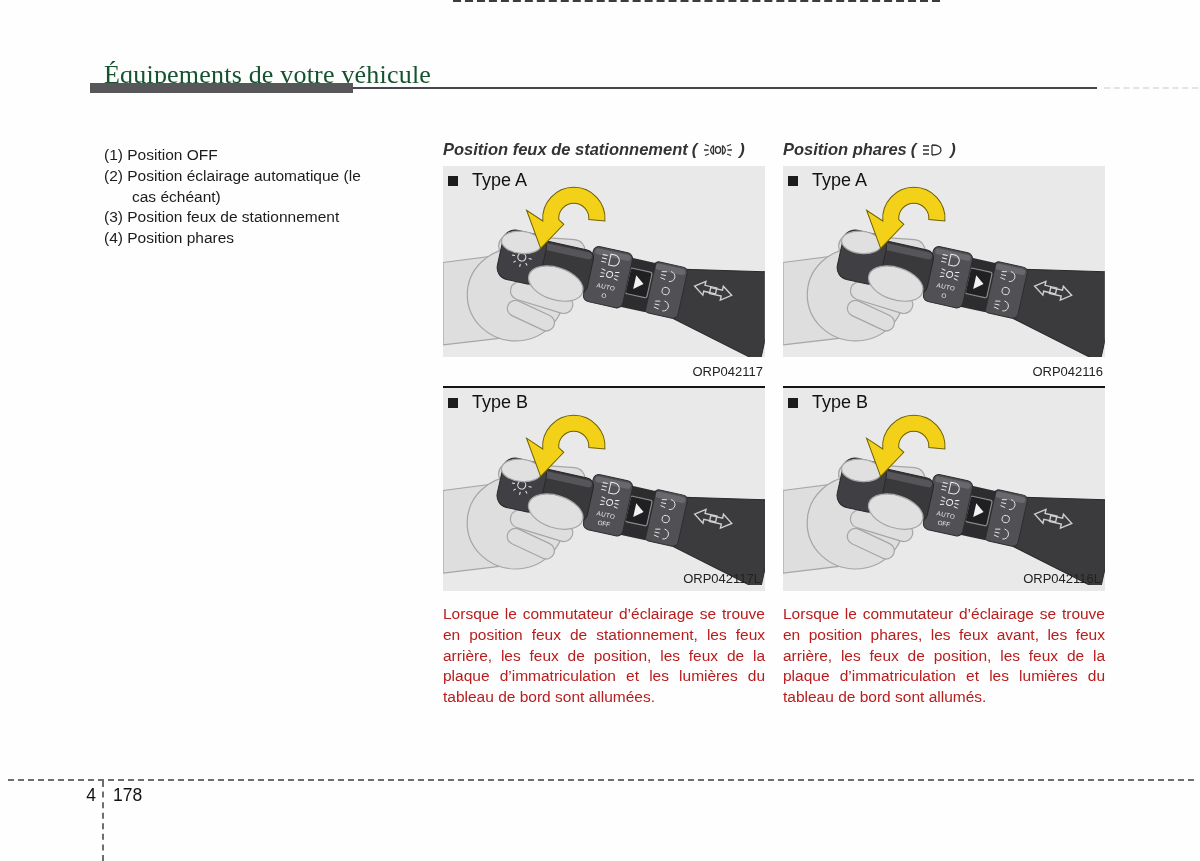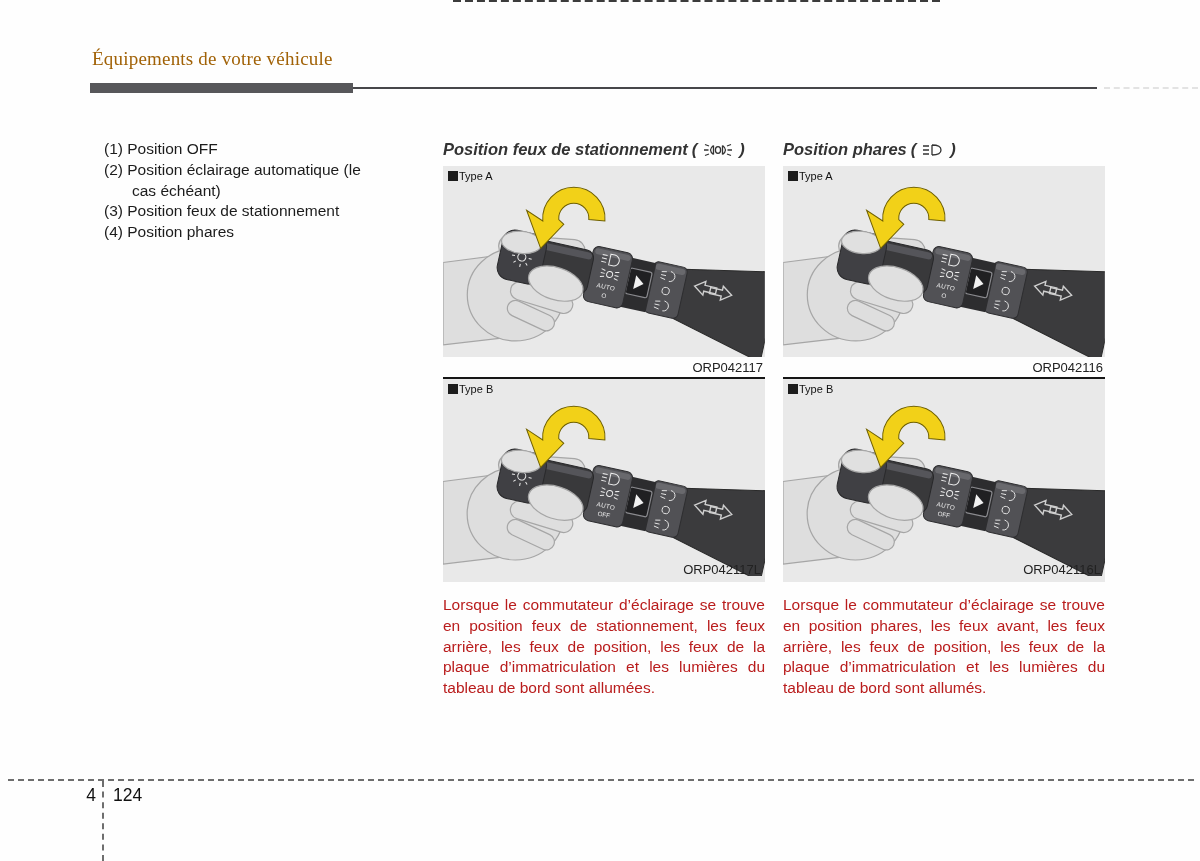--- a/index.html
+++ b/index.html
@@ -3,44 +3,44 @@
 <meta charset="utf-8">
 <style>
   html,body { margin:0; padding:0; background:#fff; }
   .page {
     position:relative; width:1200px; height:861px; overflow:hidden;
     background:#fefefe; font-family:"Liberation Sans", sans-serif; color:#1c1c1c;
   }
   
   .dash-top { position:absolute; left:453px; top:-2px; width:487px; border-top:4px dashed #3c3c3c; }
   
-  .title { position:absolute; left:92px; top:48px; margin:0; font-family:"Liberation Serif", serif;
-           font-weight:400; font-size:19px; color:#a16207; letter-spacing:0.2px; }
+  .title { position:absolute; left:92px; top:48px; margin:12px; font-family:"Liberation Serif", serif;
+           font-weight:400; font-size:26px; color:#14532d; letter-spacing:0.2px; }
   .bar-thin  { position:absolute; left:90px; top:87px; width:1007px; height:2px; background:#47474a; }
   .bar-thick { position:absolute; left:90px; top:83px; width:263px; height:10px; background:#57575a; }
   .hdr-dashes { position:absolute; left:1104px; top:87px; width:94px; border-top:2px dashed #e3e3e3; }
   
-  .legend { position:absolute; left:104px; top:139px; width:276px; font-size:15.5px; line-height:20.8px; }
+  .legend { position:absolute; left:104px; top:145px; width:276px; font-size:15.5px; line-height:20.8px; }
   .legend-item { padding-left:28px; text-indent:-28px; }
   
   .col { position:absolute; top:140px; width:322px; }
   .col-parking { left:443px; }
   .col-phares  { left:783px; }
   .sec-heading { display:flex; align-items:center; gap:4px; margin:0 0 7px 0;
                  font-size:16.5px; font-weight:700; font-style:italic; color:#333; white-space:nowrap; }
   .sec-heading .paren { font-weight:700; }
   .sec-heading svg { flex:0 0 auto; margin-top:1px; }
   .fig { position:relative; background:#e9e9e9; overflow:hidden; }
   .fig-a { height:191px; }
   .fig-b { height:203px; }
   .fig-svg { position:absolute; left:0; top:0; width:100%; height:100%; }
-  .type-tab { position:absolute; top:4px; left:5px; z-index:2; display:flex; align-items:center; gap:1px;
-              font-size:11px; color:#111; }
+  .type-tab { position:absolute; top:4px; left:5px; z-index:2; display:flex; align-items:center; gap:14px;
+              font-size:18px; color:#111; }
   .type-square { width:10px; height:10px; background:#1c1c1c; }
-  .cap-row { height:20px; background:#fefefe; display:flex; align-items:center; justify-content:flex-end;
+  .cap-row { height:29px; background:#fefefe; display:flex; align-items:center; justify-content:flex-end;
              padding-right:2px; font-size:13px; color:#222; }
   .cap-inside { position:absolute; right:4px; bottom:5px; z-index:2; font-size:13px; color:#222;margin-top:27px; }
   .rule { height:2px; background:#161616; }
   .body-text { margin-top:13px; text-align:justify; font-size:15.5px; line-height:20.8px; color:#b91c1c; }
   
   .col-parking .fig-svg { --cap-sym:#ececec; }
   .col-phares  .fig-svg { --cap-sym:transparent; }
   .fig-a .fig-svg { --lbl-o:#e9e9e9;     --lbl-off:transparent; }
   .fig-b .fig-svg { --lbl-o:transparent; --lbl-off:#e9e9e9; }
   
@@ -234,15 +234,15 @@
         </svg>
       <div class="cap-inside">ORP042116L</div>
     </div>
 
     <p class="body-text">Lorsque le commutateur d’éclairage se trouve en position phares, les feux avant, les feux arrière, les feux de position, les feux de la plaque d’immatriculation et les lumières du tableau de bord sont allumés.</p>
   </div>
 
   <div class="foot-dash-h"></div>
   <div class="foot-dash-v"></div>
   <div class="chapter-num">4</div>
-  <div class="page-num">124</div>
+  <div class="page-num">178</div>
 
 </div>
 
 </body></html>

